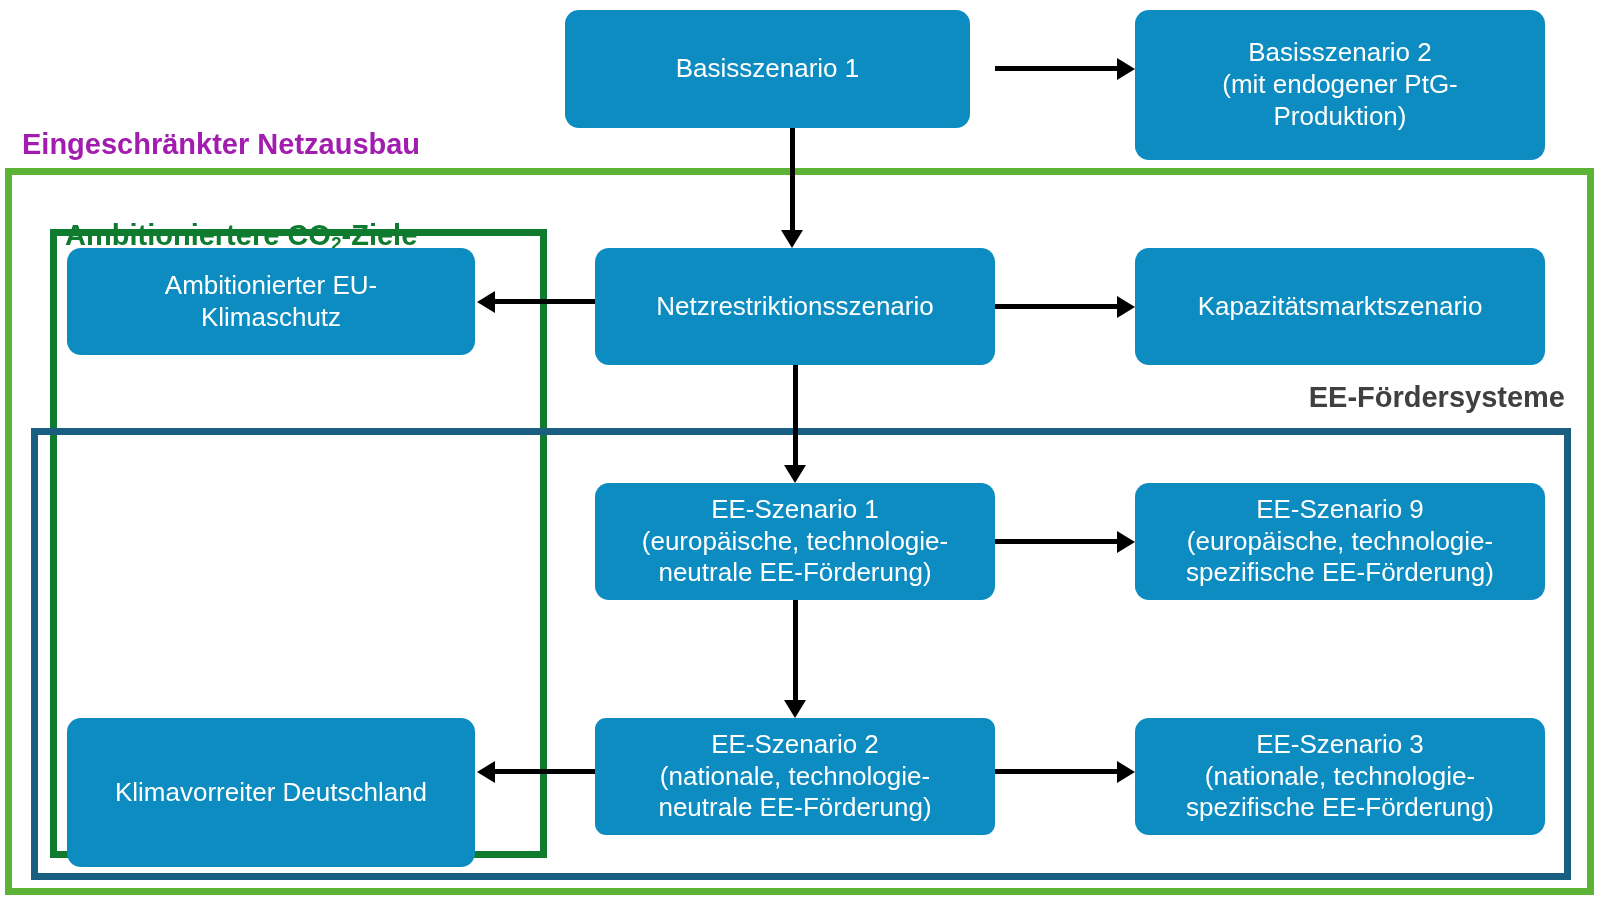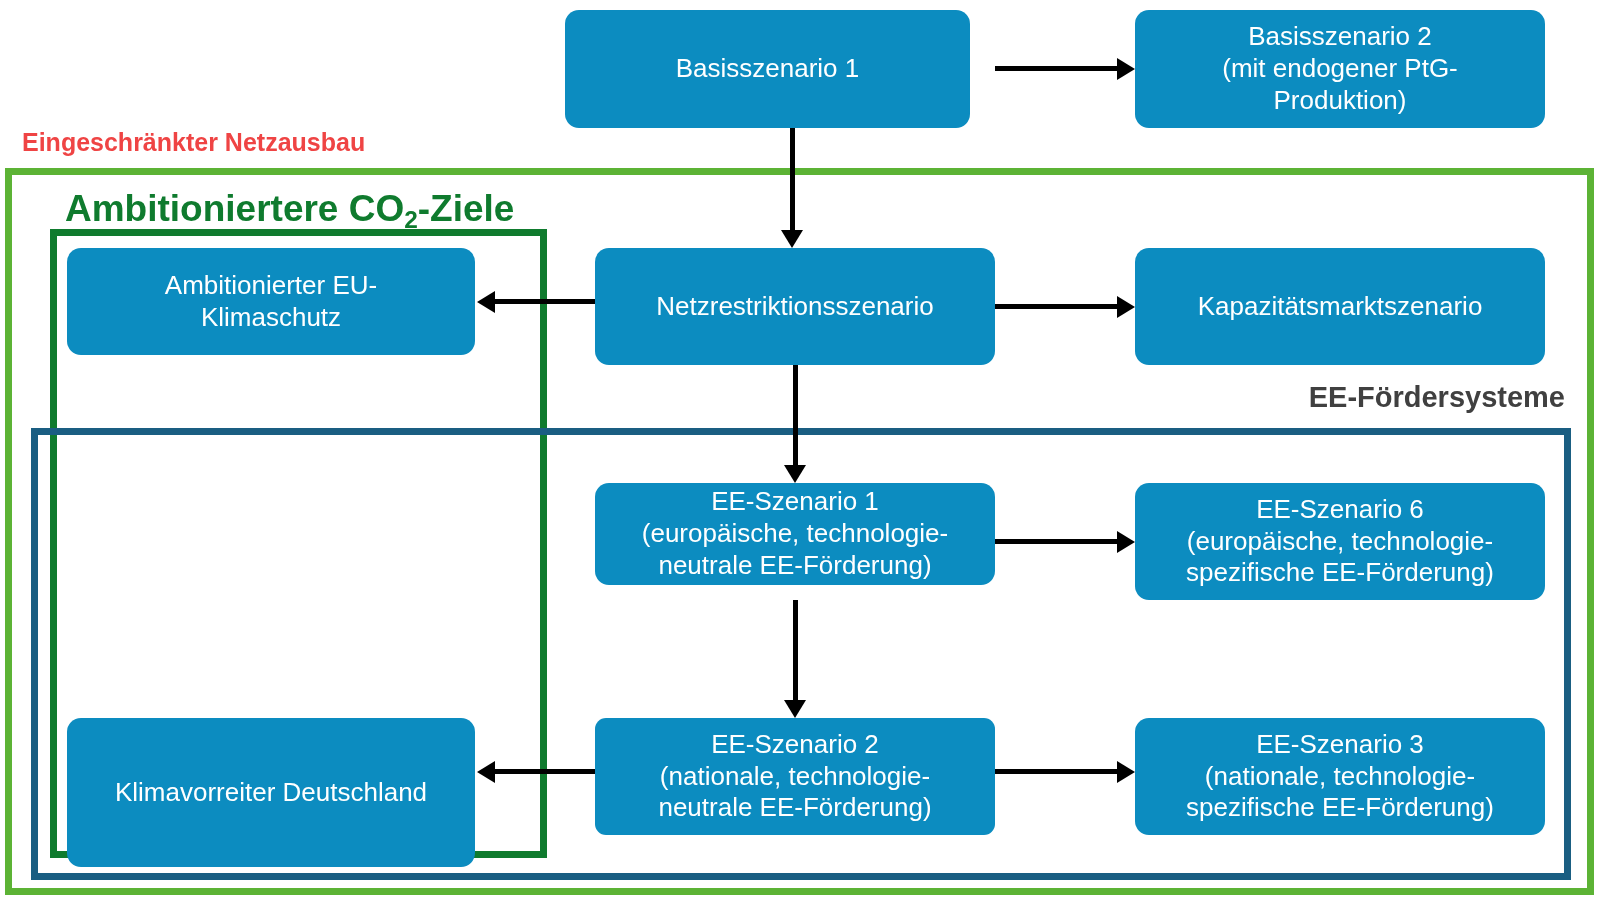--- a/index.html
+++ b/index.html
@@ -25,22 +25,22 @@
   .frame-light-green { border: 7px solid #5CB335; }
   .frame-dark-green  { border: 7px solid #0F7B2E; }
   .frame-dark-blue   { border: 7px solid #1A5E82; }
 
   .frame-label {
     position: absolute;
     font-weight: bold;
     white-space: nowrap;
     line-height: 1;
   }
-  .label-light-green { color: #ef4444; font-size: 25px; }
-  .label-dark-green  { color: #0F7B2E; font-size: 37px; }
+  .label-light-green { color: #a21caf; font-size: 29px; }
+  .label-dark-green  { color: #0F7B2E; font-size: 29px; margin-top: 31px; }
   .label-dark-blue   { color: #404040; font-size: 29px; }
   .label-dark-blue   { text-align: right; }
 
   .frame-label sub {
     font-size: 0.66em;
     vertical-align: baseline;
     position: relative;
     top: 0.28em;
   }
 
@@ -129,36 +129,36 @@
   <div class="arrowhead arrow-down" style="left:784px; top:700px;"></div>
 
   <div class="conn conn-h" style="left:495px; top:769px; width:100px;"></div>
   <div class="arrowhead arrow-left" style="left:477px; top:761px;"></div>
 
   <div class="conn conn-h" style="left:995px; top:769px; width:122px;"></div>
   <div class="arrowhead arrow-right" style="left:1117px; top:761px;"></div>
 
   <div class="node" style="left:565px; top:10px; width:405px; height:118px;text-align:center;">Basisszenario 1</div>
 
-  <div class="node" style="left:1135px; top:10px; width:410px; height:118px;">Basisszenario 2
+  <div class="node" style="left:1135px; top:10px; width:410px; height:150px;">Basisszenario 2
 (mit endogener PtG-
 Produktion)</div>
 
   <div class="node" style="left:67px; top:248px; width:408px; height:107px;">Ambitionierter EU-
 Klimaschutz</div>
 
   <div class="node" style="left:1135px; top:248px; width:410px; height:117px;">Kapazitätsmarktszenario</div>
 
   <div class="node" style="left:595px; top:248px; width:400px; height:117px;">Netzrestriktionsszenario</div>
 
-  <div class="node" style="left:595px; top:483px; width:400px; height:102px;">EE-Szenario 1
+  <div class="node" style="left:595px; top:483px; width:400px; height:117px;">EE-Szenario 1
 (europäische, technologie-
 neutrale EE-Förderung)</div>
 
-  <div class="node" style="left:1135px; top:483px; width:410px; height:117px;">EE-Szenario 6
+  <div class="node" style="left:1135px; top:483px; width:410px; height:117px;">EE-Szenario 9
 (europäische, technologie-
 spezifische EE-Förderung)</div>
 
   <div class="node" style="left:67px; top:718px; width:408px; height:149px;">Klimavorreiter Deutschland</div>
 
   <div class="node" style="left:595px; top:718px; width:400px; height:117px;border-radius:11px;">EE-Szenario 2
 (nationale, technologie-
 neutrale EE-Förderung)</div>
 
   <div class="node" style="left:1135px; top:718px; width:410px; height:117px;">EE-Szenario 3

